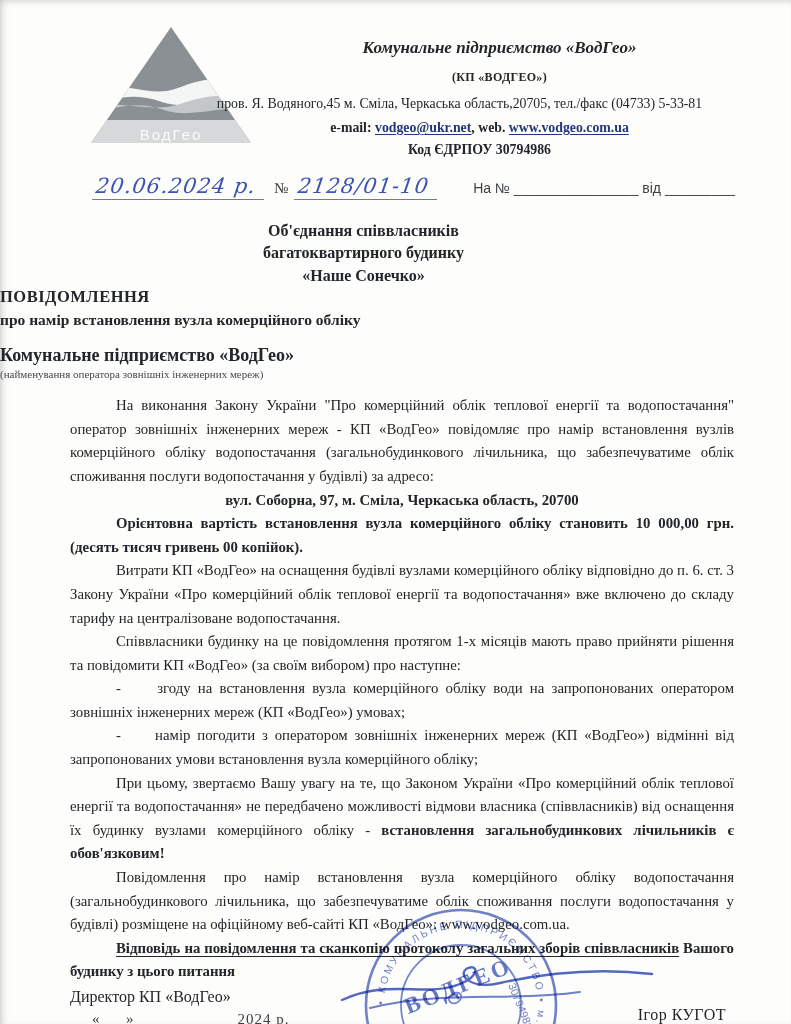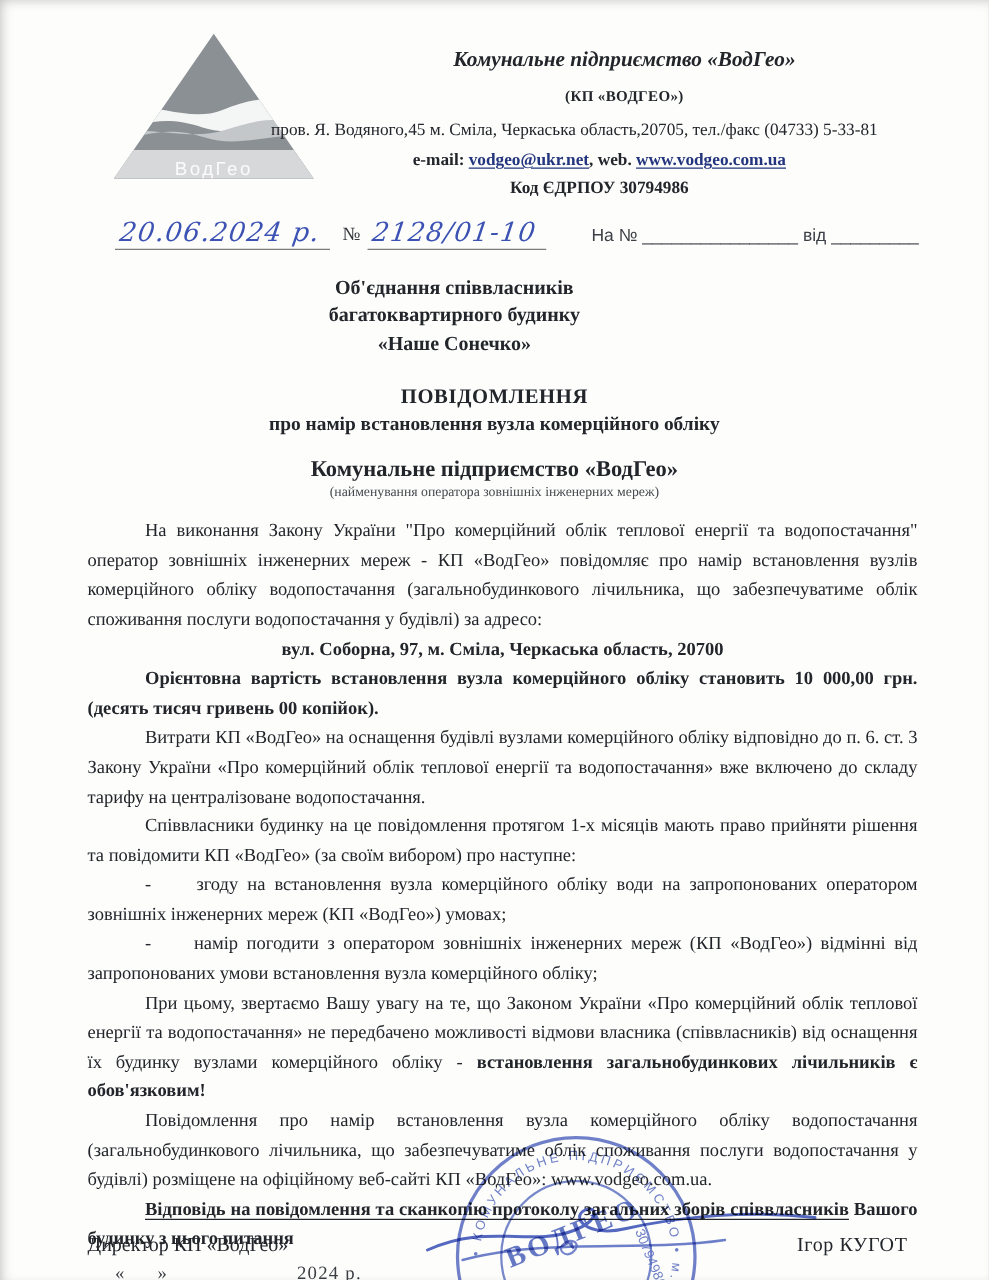--- a/index.html
+++ b/index.html
@@ -24,35 +24,35 @@
   .hand{font-family:"DejaVu Serif",serif;font-style:italic;color:#3c53b4;
         font-size:21px;letter-spacing:1px;transform:skewX(-8deg);display:inline-block;}
   .hw-slot{border-bottom:1.6px solid #7a7a7a;padding:0 8px 1px 4px;display:inline-block;}
   .num-sign{font-size:15px;color:#33363b;margin:0 6px 3px 10px;}
   .incoming{margin-left:auto;font-family:"Liberation Sans",sans-serif;
             font-size:14px;color:#3c3f45;padding-bottom:4px;white-space:nowrap;}
   
   .addr-wrap{display:flex;justify-content:center;margin:20px 64px 0 0;}
   .addressee{text-align:center;font-weight:bold;font-size:16px;line-height:1.4;}
   
-  .doc-title{text-align:center;margin-top:20px;}
+  .doc-title{text-align:left;}
   .t1{font-size:16.5px;font-weight:bold;letter-spacing:.5px;}
   .t2{font-size:15.5px;font-weight:bold;margin-top:4px;}
   .t3{font-size:18px;font-weight:bold;margin-top:16px;}
   .t4{font-size:11px;color:#45484d;margin-top:2px;}
   
   .body-text{margin:14px 57px 0 70px;font-size:14.8px;line-height:23.6px;
              text-align:justify;}
   .body-text p{margin:0;text-indent:46px;}
   .centered{text-align:center;text-indent:0 !important;font-weight:bold;}
   .bold{font-weight:bold;}
   .ul{text-decoration:underline;text-underline-offset:3px;}
   
   .sig-row{position:absolute;left:70px;right:57px;top:988px;display:flex;
-           font-size:16px;}
+           font-size:16px;flex-direction:column;}
   .sig-right{margin-left:auto;margin-right:8px;letter-spacing:.5px;}
   .foot-partial{position:absolute;left:92px;top:1011px;font-size:15px;color:#3a3d42;
                 letter-spacing:1px;}
   .stamp{position:absolute;left:350px;top:893px;mix-blend-mode:multiply;opacity:.88;}
   .scrawl{position:absolute;left:330px;top:950px;mix-blend-mode:multiply;opacity:.9;}
 </style>
 </head>
 <body>
 
 <div class="page">

